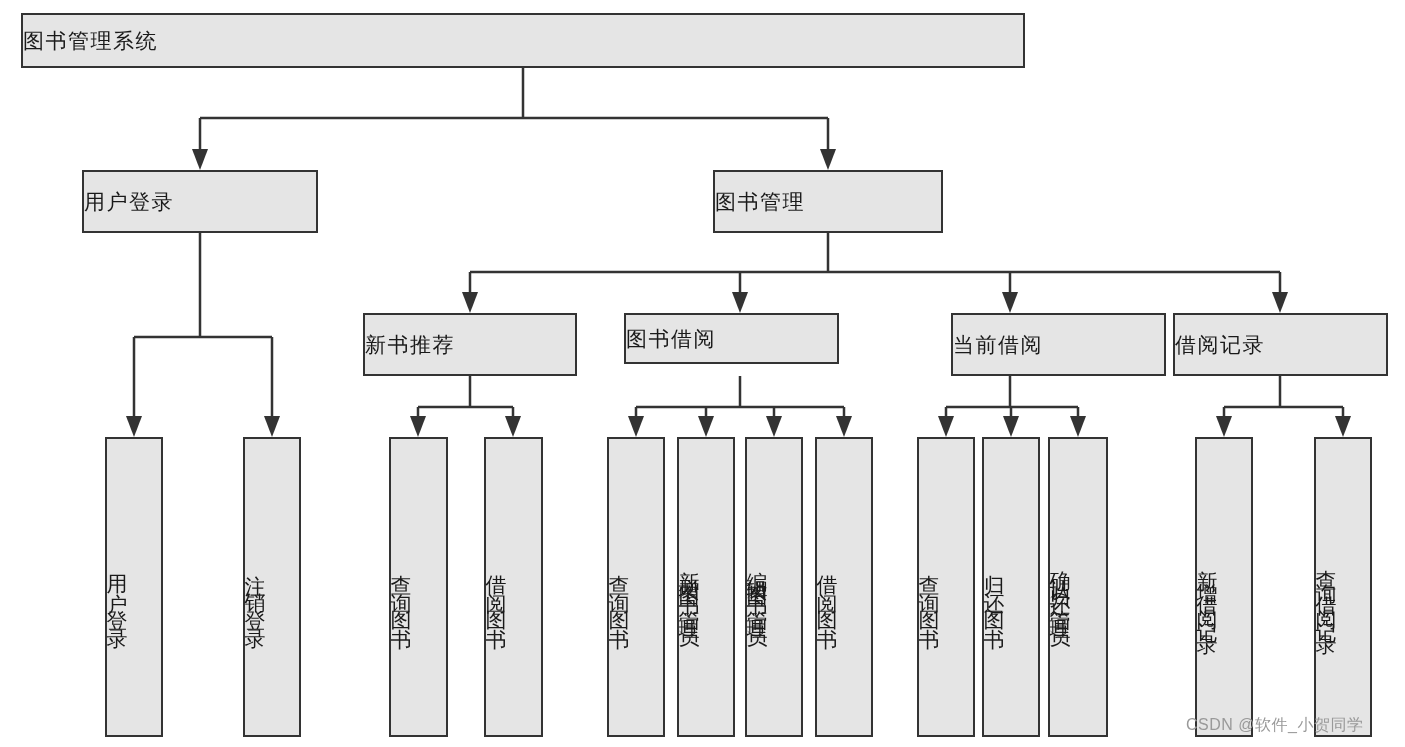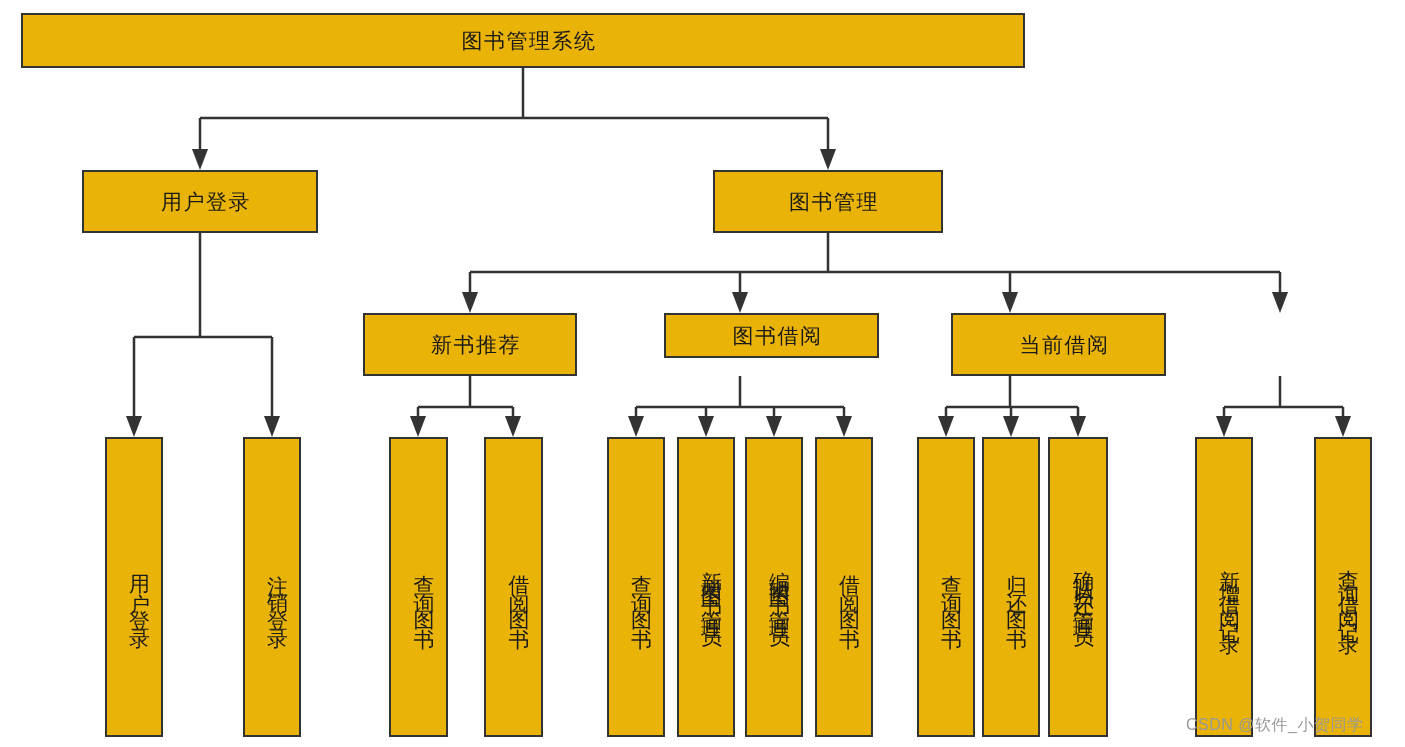--- a/index.html
+++ b/index.html
@@ -2,23 +2,23 @@
 <html><head>
 <meta charset="utf-8">
 <style>
   html,body{margin:0;padding:0;background:#ffffff;}
   #canvas{
     position:relative;width:1405px;height:747px;background:#ffffff;overflow:hidden;
     font-family:"Liberation Sans","DejaVu Sans",sans-serif;
   }
   #wires{position:absolute;left:0;top:0;z-index:1;}
   .node{
-    position:absolute;box-sizing:border-box;background:#eab308;
+    position:absolute;box-sizing:border-box;background:#e5e5e5;
     border:2.5px solid #333333;color:#1a1a1a;z-index:2;
-    display:flex;align-items:center;justify-content:center;padding-left:12px;
+    display:flex;align-items:center;justify-content:flex-start;
   }
   .hbox{font-size:21px;letter-spacing:1.5px;}
   .vbox span{
     writing-mode:vertical-rl;text-orientation:mixed;
     font-size:21px;line-height:1;white-space:nowrap;
   }
   .v4 span{letter-spacing:18px;padding-top:14px;}
   .v6 span{letter-spacing:13px;padding-top:10px;}
   .v9 span{letter-spacing:8px;padding-top:6px;}
   #watermark{
@@ -83,25 +83,28 @@
   <div class="node hbox" style="left:82px;top:170px;width:236px;height:63px;">
     <span>用户登录</span>
   </div>
   <div class="node hbox" style="left:713px;top:170px;width:230px;height:63px;">
     <span>图书管理</span>
   </div>
 
   <div class="node hbox" style="left:363px;top:313px;width:214px;height:63px;">
     <span>新书推荐</span>
   </div>
-  <div class="node hbox" style="left:664px;top:313px;width:215px;height:45px;">
+  <div class="node hbox" style="left:624px;top:313px;width:215px;height:51px;">
     <span>图书借阅</span>
   </div>
   <div class="node hbox" style="left:903px;top:313px;width:215px;height:63px;margin-left:48px;">
     <span>当前借阅</span>
+  </div>
+  <div class="node hbox" style="left:1173px;top:313px;width:215px;height:63px;">
+    <span>借阅记录</span>
   </div>
 
   <div class="node vbox v4" style="left:105px;top:437px;width:58px;height:300px;">
     <span>用户登录</span>
   </div>
   <div class="node vbox v4" style="left:243px;top:437px;width:58px;height:300px;">
     <span>注销登录</span>
   </div>
 
   <div class="node vbox v4" style="left:389px;top:437px;width:59px;height:300px;">

